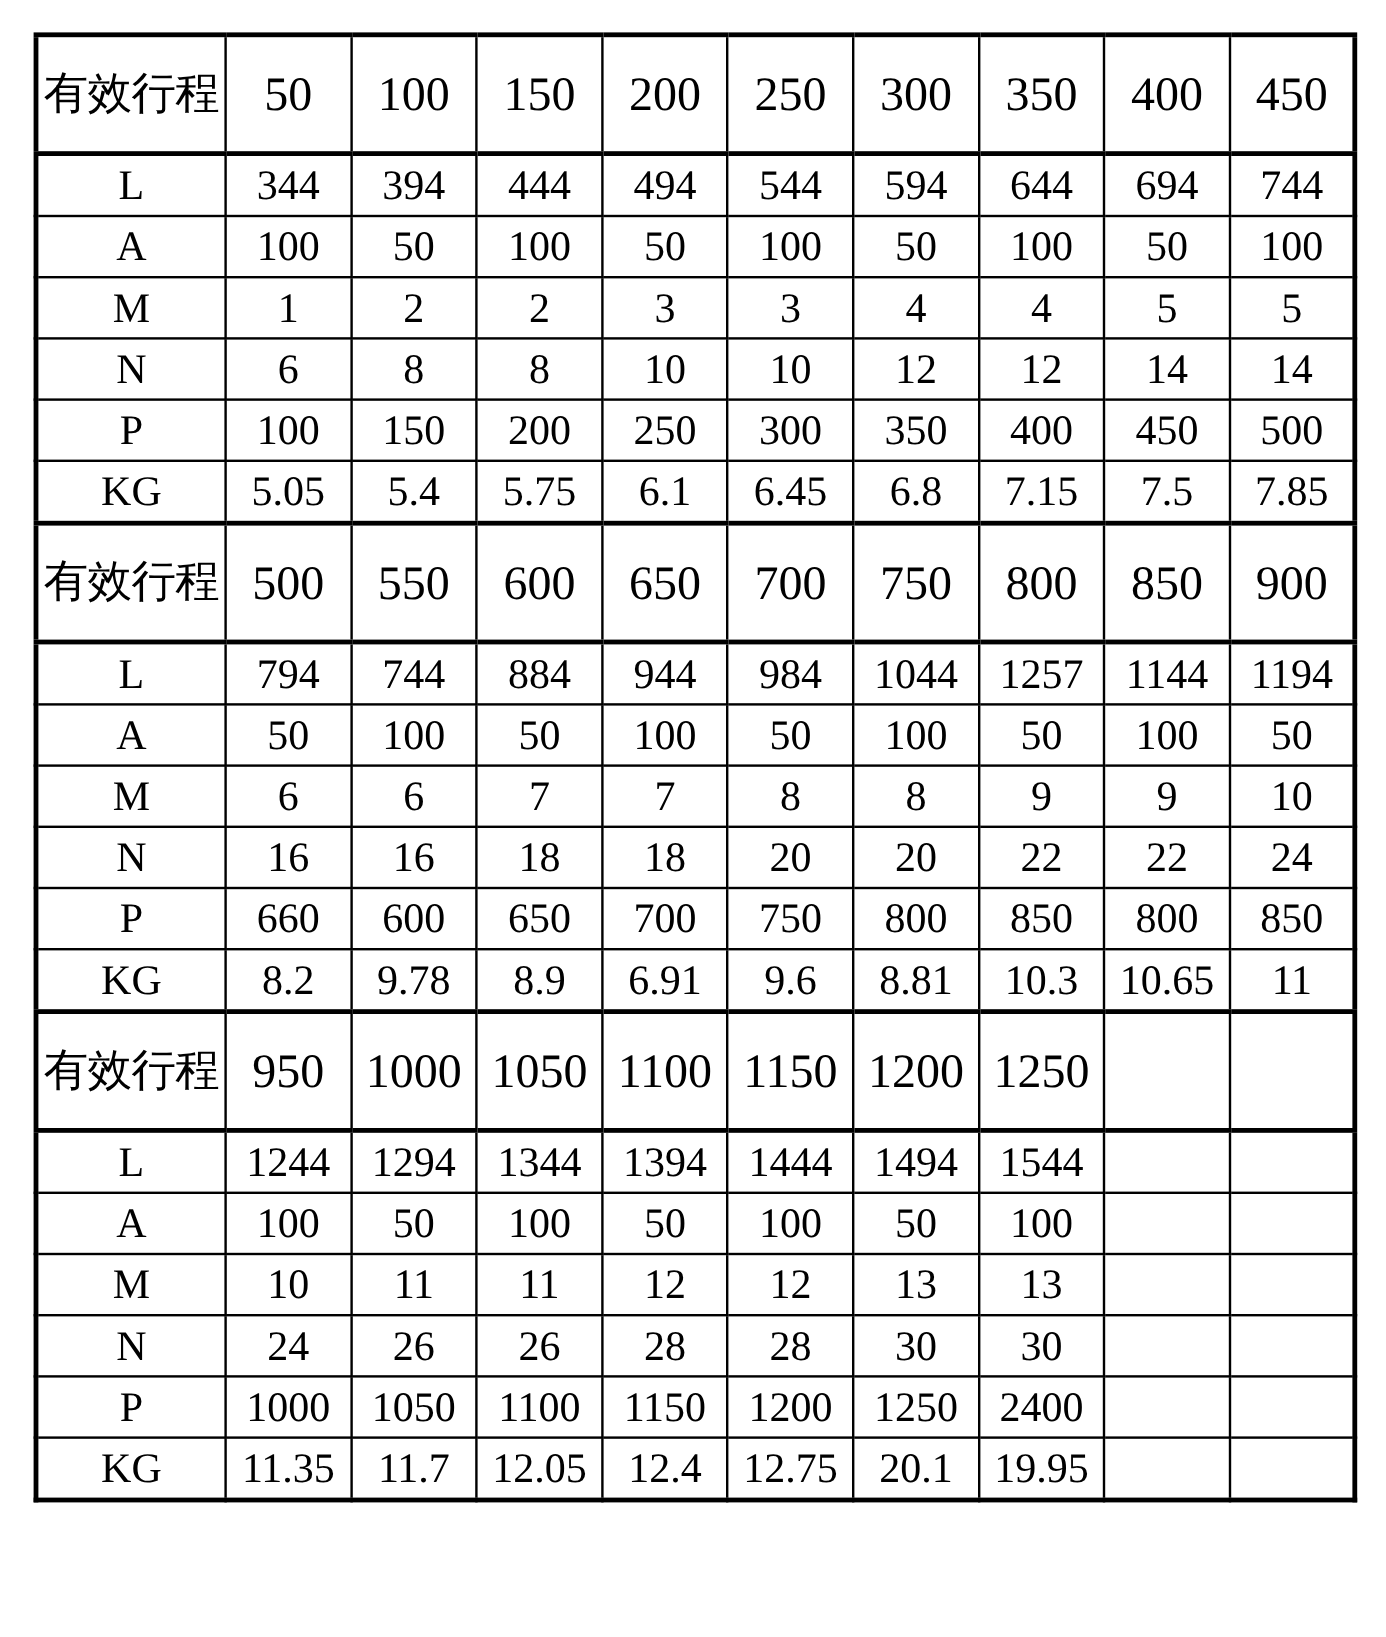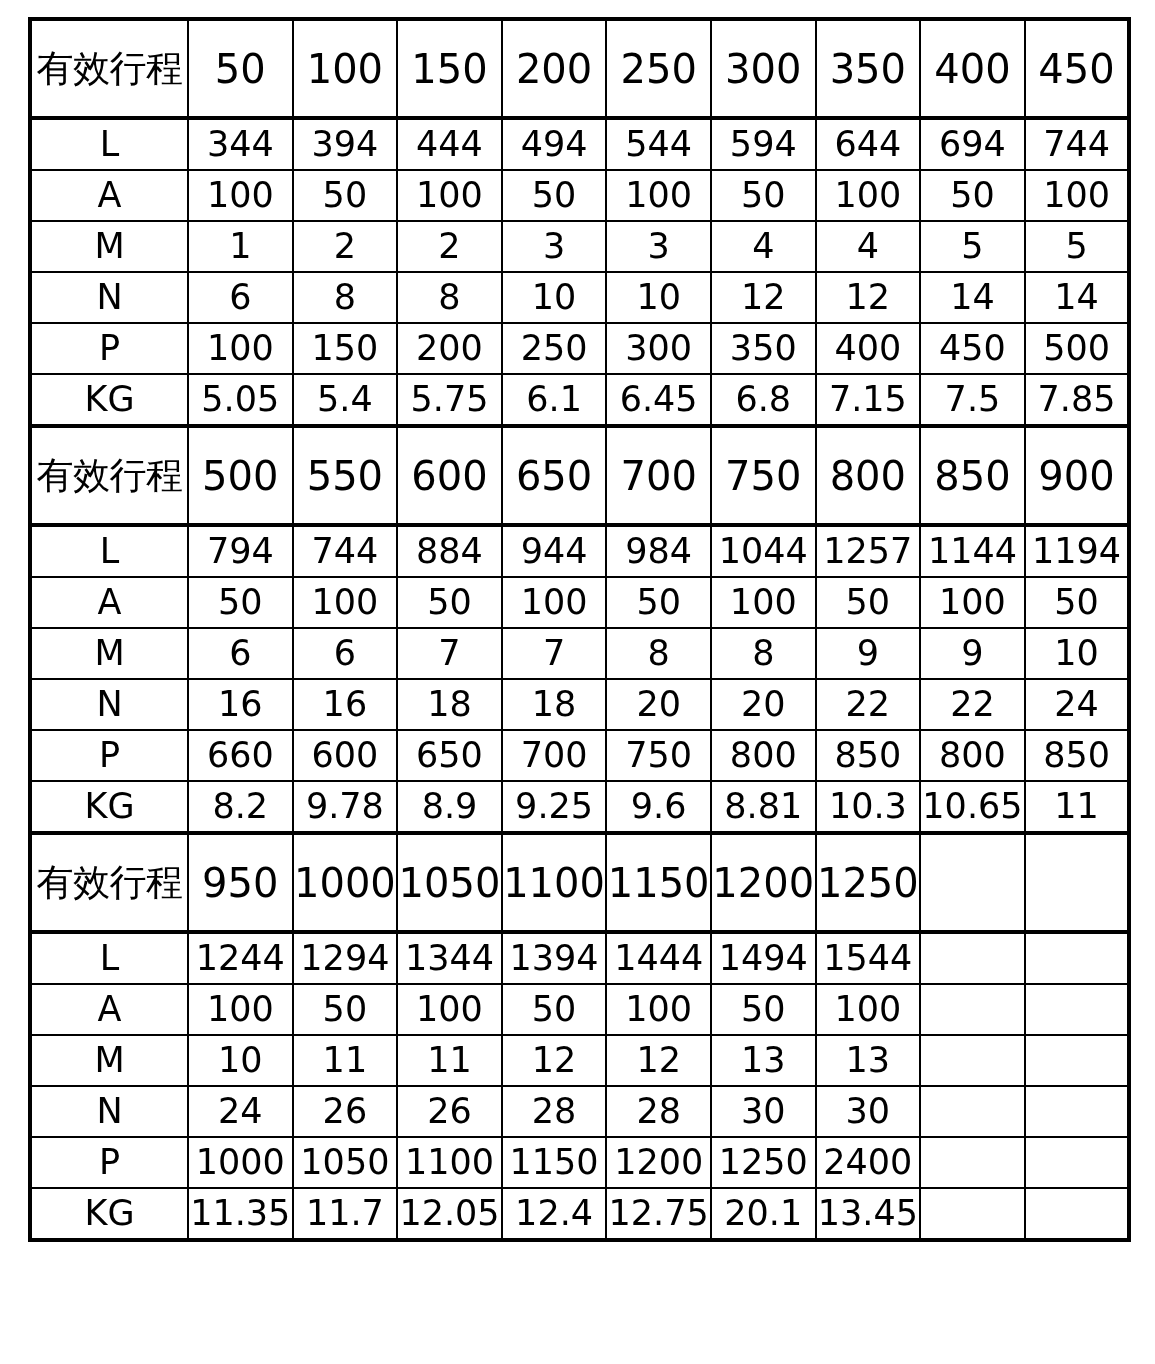--- a/index.html
+++ b/index.html
@@ -11,22 +11,23 @@
     width: 1155px;
     height: 1364px;
     font-family: "DejaVu Sans", "Liberation Sans", sans-serif;
     color: #000000;
     overflow: hidden;
   }
 
   #spec-sheet {
     position: absolute;
     left: 28px;
-    top: 17px;
+    top: 27px;
     width: 1100px;
+    font-family: Liberation Serif, serif;
   }
 
   table.spec-table {
     border-collapse: collapse;
     table-layout: fixed;
     width: 1100px;
     border: 4px solid #000000;
   }
 
   table.spec-table col.label-col { width: 158px; }
@@ -242,21 +243,21 @@
           <td>800</td>
           <td>850</td>
           <td>800</td>
           <td>850</td>
         </tr>
         <tr>
           <td class="row-label">KG</td>
           <td>8.2</td>
           <td>9.78</td>
           <td>8.9</td>
-          <td>9.25</td>
+          <td>6.91</td>
           <td>9.6</td>
           <td>8.81</td>
           <td>10.3</td>
           <td>10.65</td>
           <td>11</td>
         </tr>
         <tr class="header-row">
           <td class="row-label">有效行程</td>
           <td>950</td>
           <td>1000</td>
@@ -329,19 +330,19 @@
           <td class="empty-cell"></td>
         </tr>
         <tr>
           <td class="row-label">KG</td>
           <td>11.35</td>
           <td>11.7</td>
           <td>12.05</td>
           <td>12.4</td>
           <td>12.75</td>
           <td>20.1</td>
-          <td>13.45</td>
+          <td>19.95</td>
           <td class="empty-cell"></td>
           <td class="empty-cell"></td>
         </tr>
       </tbody>
   </table>
 </div>
 
 </body></html>

